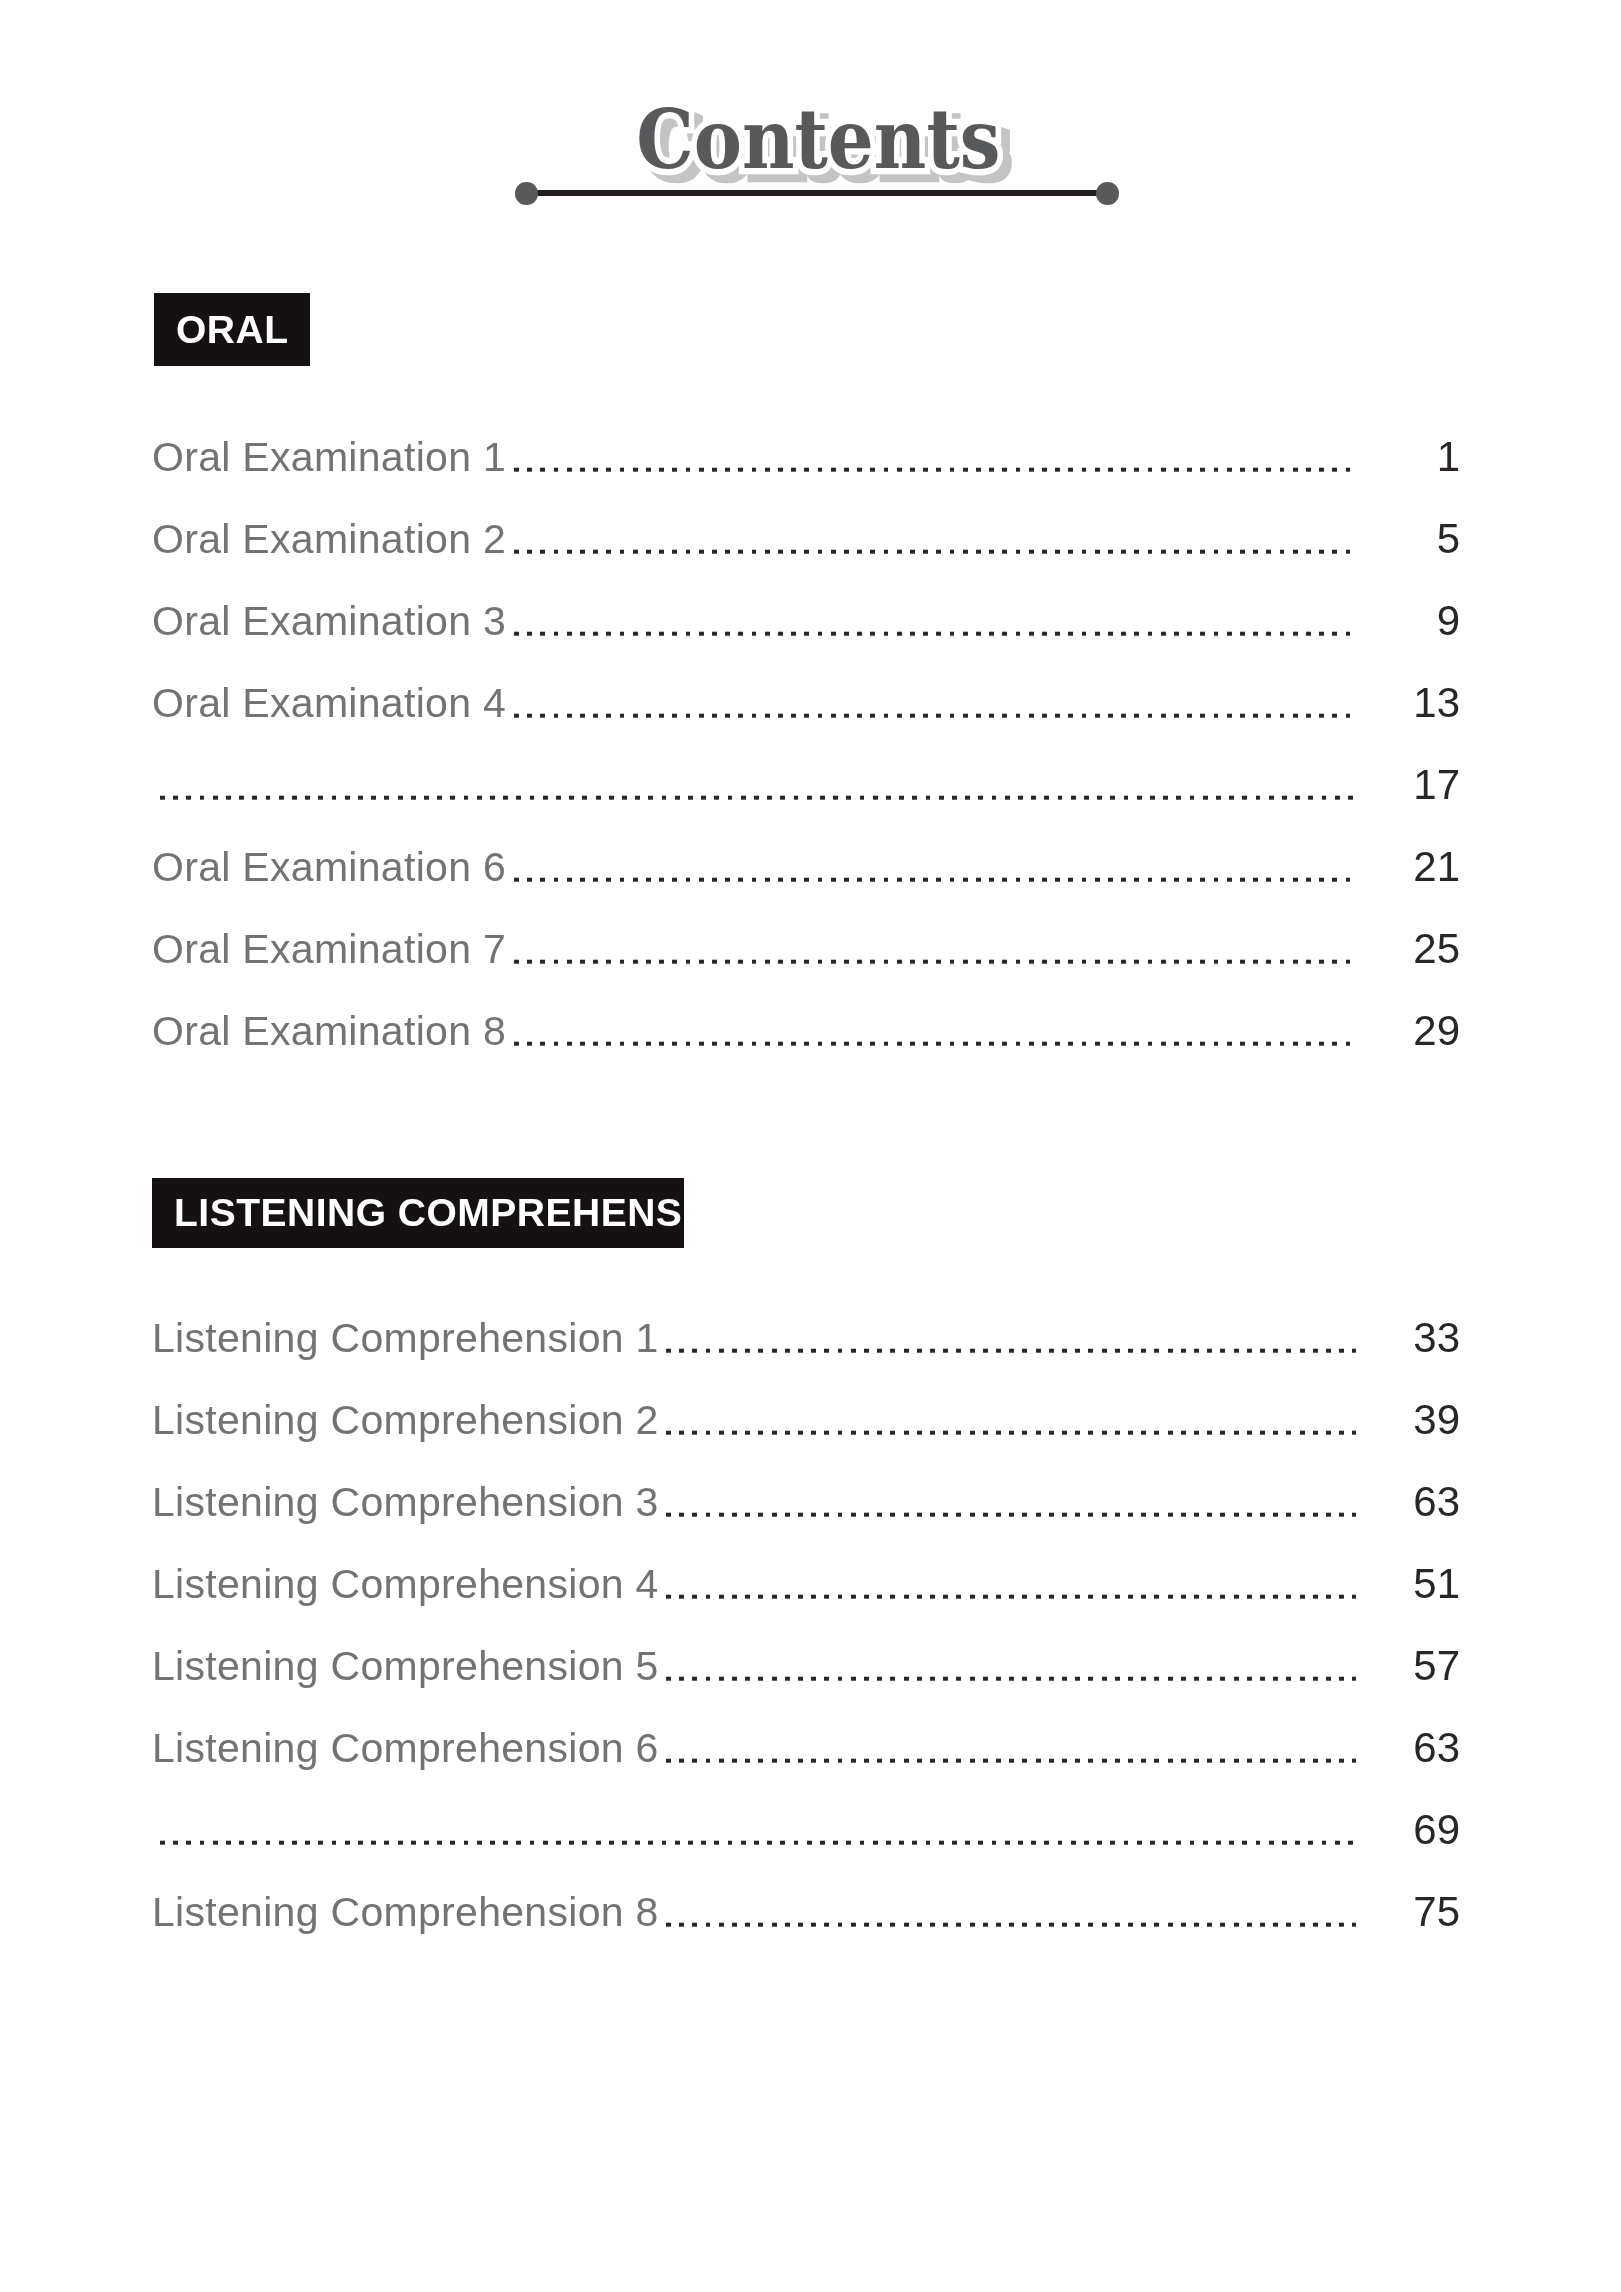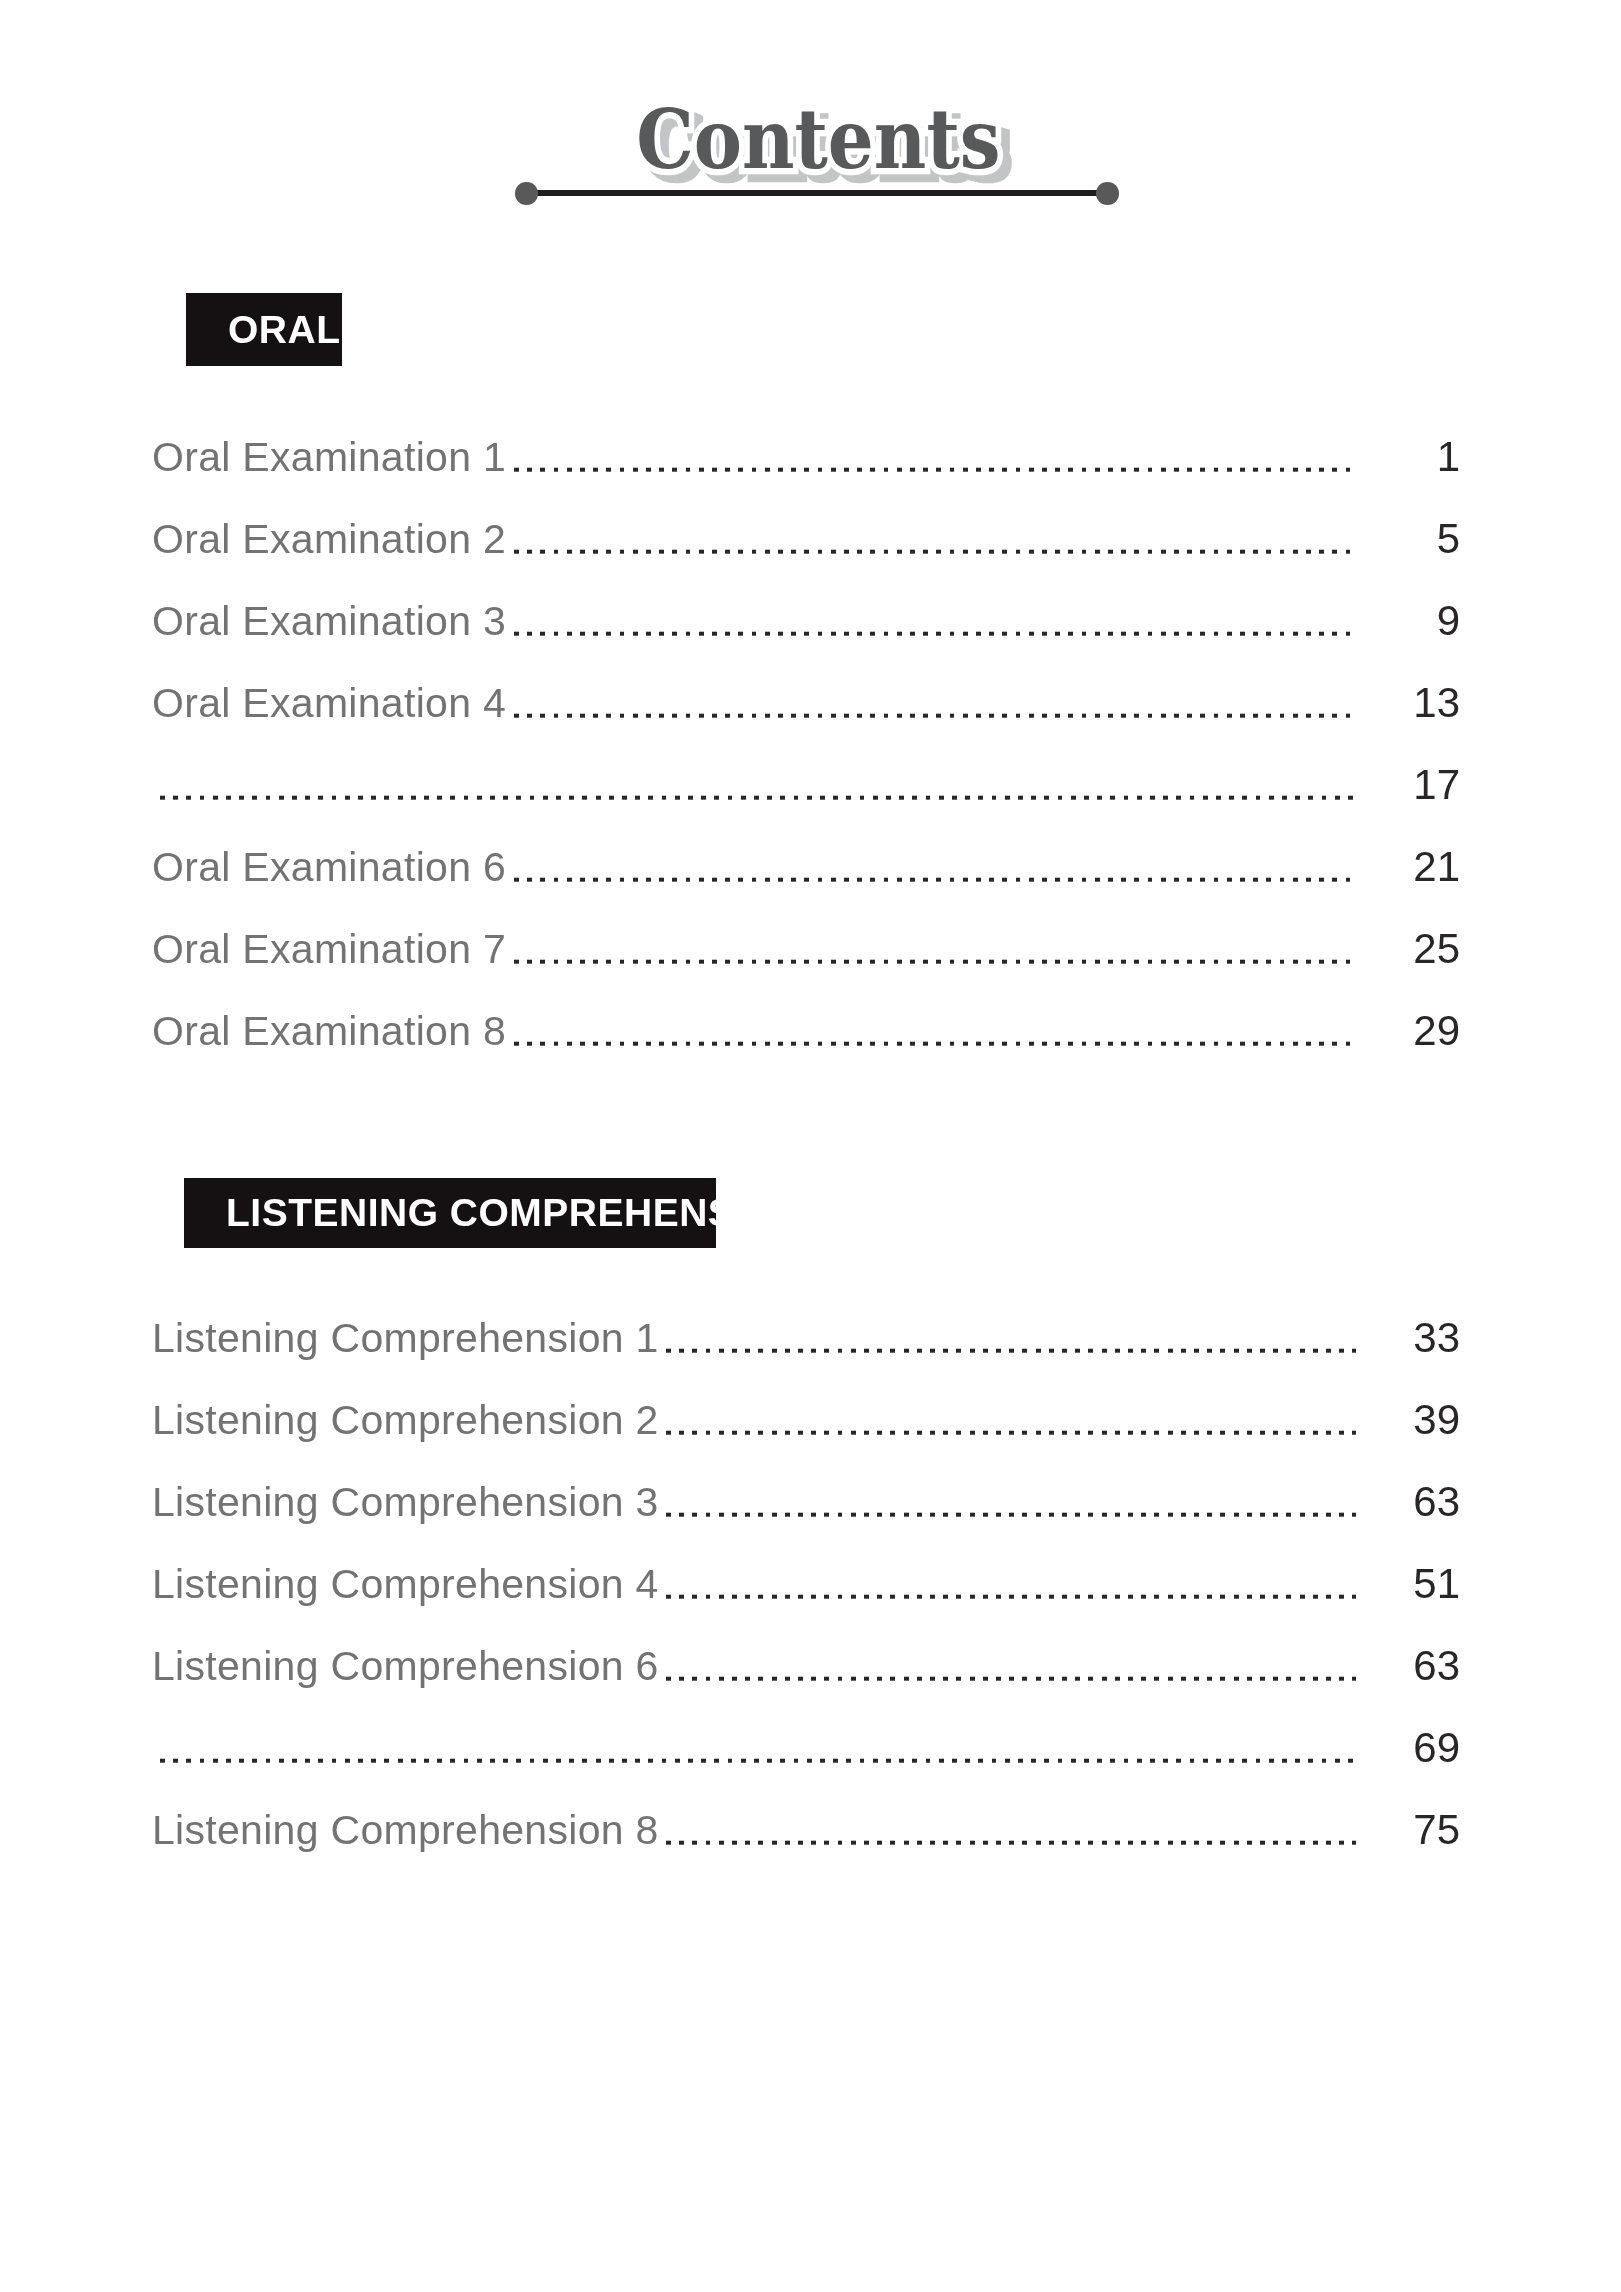--- a/index.html
+++ b/index.html
@@ -58,26 +58,25 @@
   .divider-dot.left  { left: 515px; }
   .divider-dot.right { left: 1096px; }
 
   
   .section-box {
     position: absolute;
     background: #151112;
     color: #ffffff;
     display: flex;
     align-items: center;
-    padding-left: 42px;
+    padding-left: 22px;
     font-weight: bold;
     font-size: 39px;
     letter-spacing: 0.5px;
     white-space: nowrap;
-    margin-left: 32px;
   }
   .section-box.oral {
     left: 154px; top: 293px;
     width: 156px; height: 73px;
   }
   .section-box.listening {
     left: 152px; top: 1178px;
     width: 532px; height: 70px;
   }
 
@@ -205,20 +204,25 @@
       <span class="toc-title">Listening Comprehension 3</span>
       <span class="toc-leader"></span>
       <span class="toc-page">63</span>
     </div>
     <div class="toc-row">
       <span class="toc-title">Listening Comprehension 4</span>
       <span class="toc-leader"></span>
       <span class="toc-page">51</span>
     </div>
     <div class="toc-row">
+      <span class="toc-title">Listening Comprehension 5</span>
+      <span class="toc-leader"></span>
+      <span class="toc-page">57</span>
+    </div>
+    <div class="toc-row">
       <span class="toc-title">Listening Comprehension 6</span>
       <span class="toc-leader"></span>
       <span class="toc-page">63</span>
     </div>
     <div class="toc-row">
       <span class="toc-leader"></span>
       <span class="toc-page">69</span>
     </div>
     <div class="toc-row">
       <span class="toc-title">Listening Comprehension 8</span>

